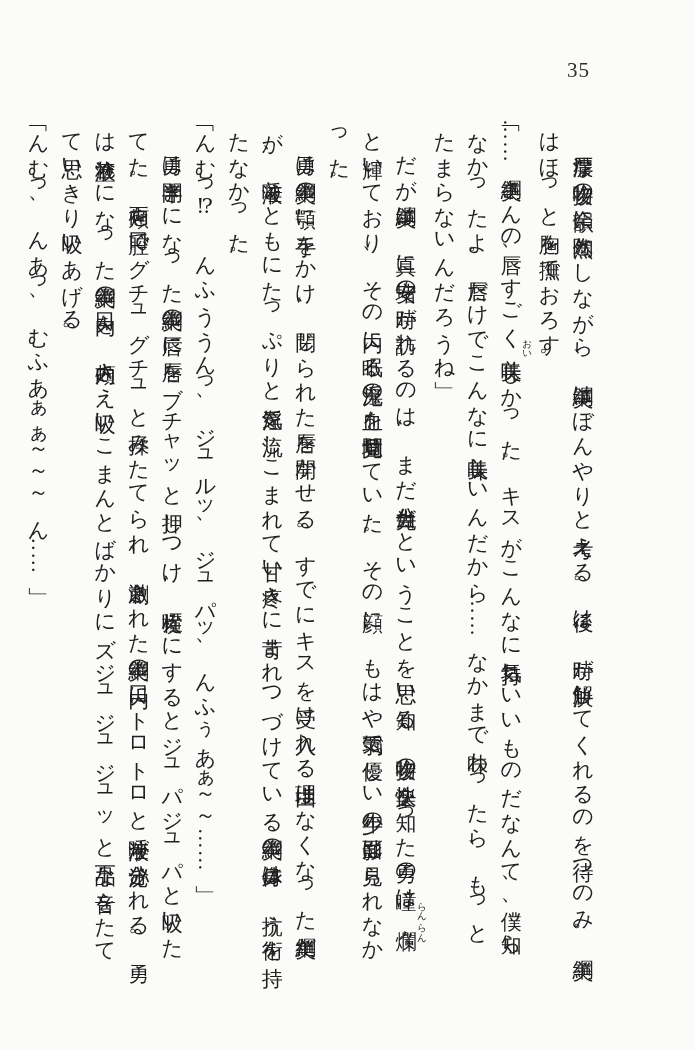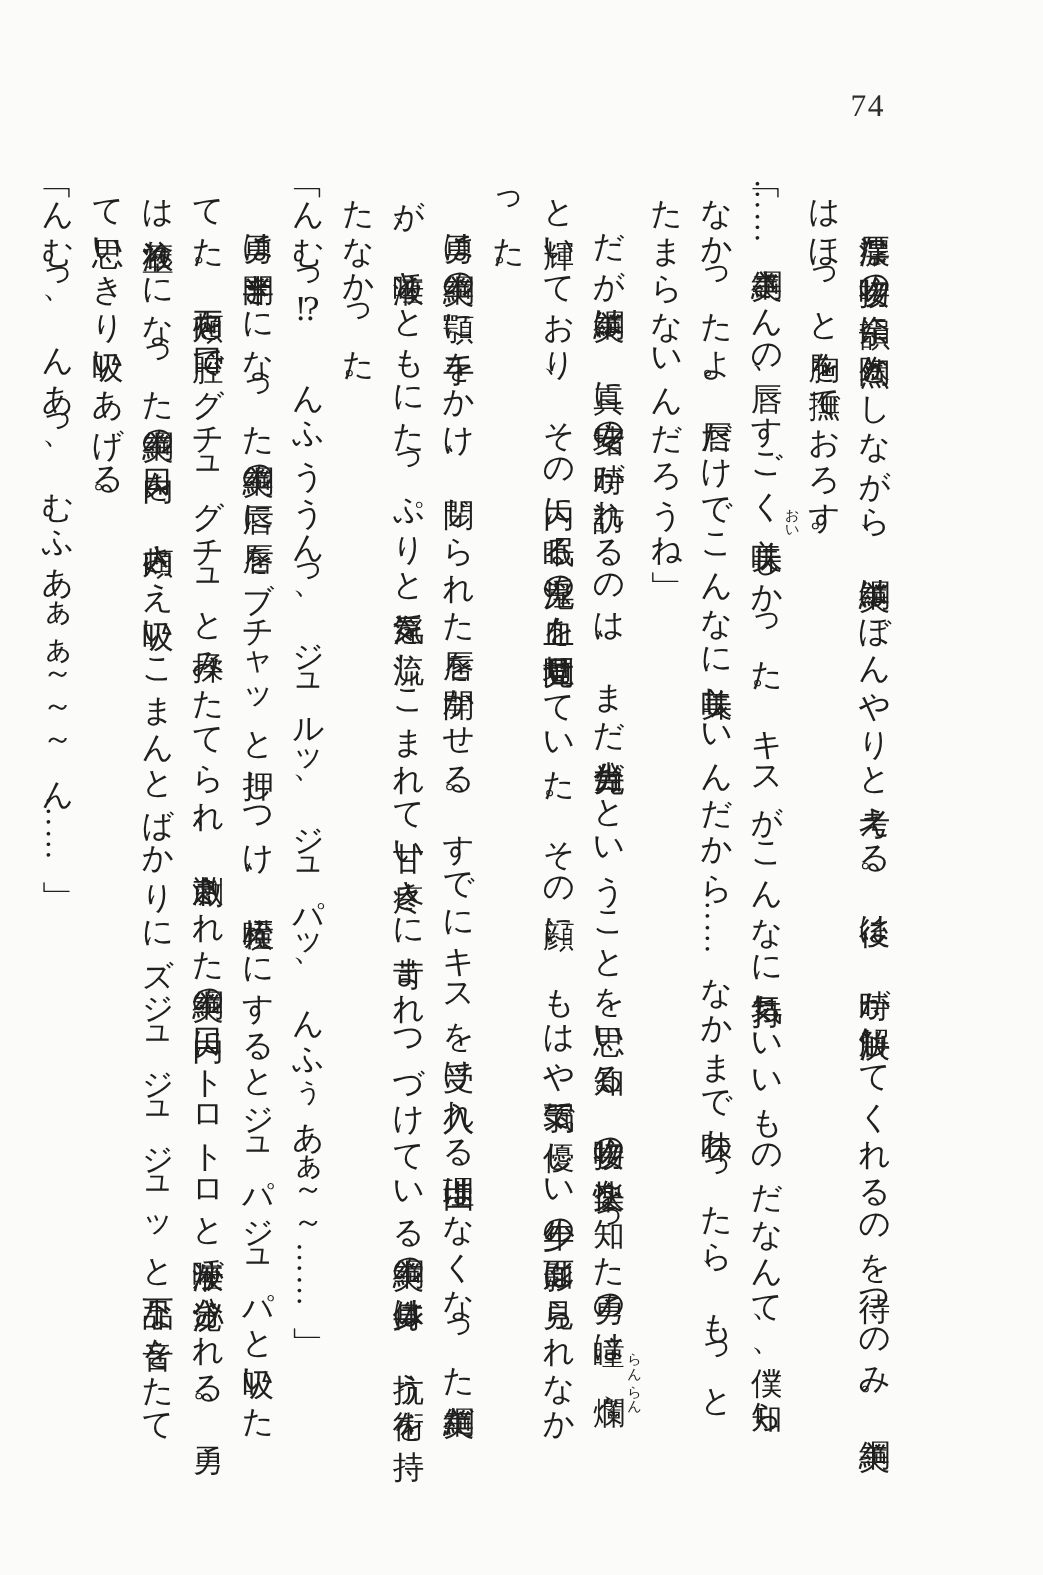--- a/index.html
+++ b/index.html
@@ -51,21 +51,21 @@
     font-size: 9.5px;
     letter-spacing: 0;
     line-height: 1;
     color: #1f1f1f;
   }
 </style>
 </head>
 <body>
 
 <div class="page">
-  <div class="page-number">74</div>
+  <div class="page-number">35</div>
 
   <div class="text-body" id="text-body">
       <p class="indent">濃厚な接吻の余韻に陶然としながら、美綱はぼんやりと考える。後は、時が解決してくれるのを待つのみ。美綱はほっと胸を撫でおろす。</p>
       <p>「……美綱さんの唇、すごく<ruby>美味<rt>おい</rt></ruby>しかった。キスがこんなに気持ちいいものだなんて、僕、知らなかったよ。唇だけでこんなに美味しいんだから……なかまで味わったら、もっとたまらないんだろうね」</p>
       <p class="indent">だが美綱は、真に安堵の時が訪れるのは、まだ当分先だということを思い知る。接吻の快楽を知った勇の瞳は<ruby>爛々<rt>らんらん</rt></ruby>と輝いており、その内に眠る淫鬼の血を垣間見せていた。その顔に、もはや気弱で優しい少年の面影は見られなかった。</p>
       <p class="indent">勇は美綱の顎に手をかけ、閉じられた唇を開かせる。すでにキスを受け入れる理由はなくなった美綱だが、唾液とともにたっぷりと淫気を流しこまれて甘い疼きに苛まれつづけている美綱の身体は、抗う術を持たなかった。</p>
       <p>「んむっ⁉　んふううんっ、ジュルッ、ジュパッ、んふぅあぁ～～……」</p>
       <p class="indent">勇は半開きになった美綱の唇に唇をブチャッと押しつけ、横咥えにするとジュパジュパと吸いたてた。両頰を口腔でグチュグチュと揉みたてられ、刺激された美綱の口内にトロトロと唾液が分泌される。勇は液塗れになった美綱の口内を、内頰さえ吸いこまんとばかりにズジュジュジュッと下品な音をたてて思いきり吸いあげる。</p>
       <p>「んむっ、んあっ、むふあぁぁ～～～ん……」</p>
     </div>

